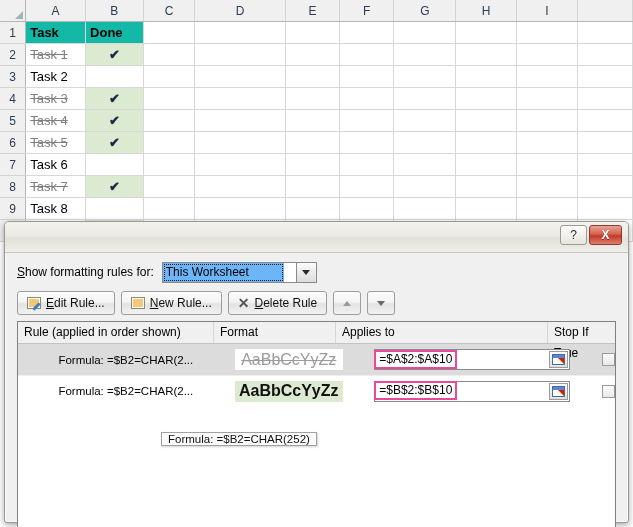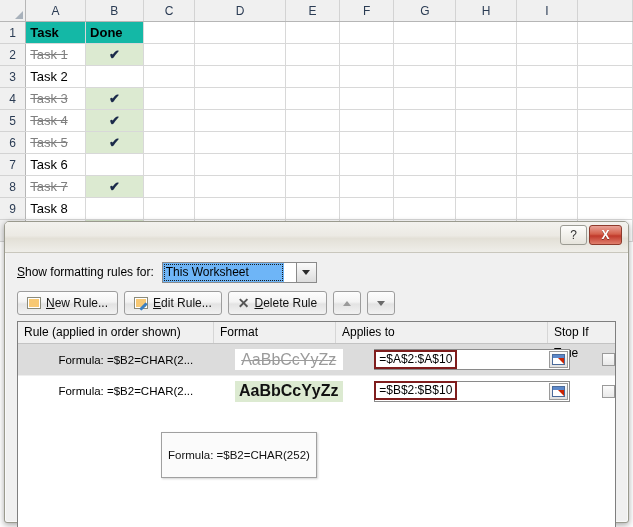--- a/index.html
+++ b/index.html
@@ -139,21 +139,21 @@
     font-size:16px;background:#fff;
   }
   .fmt-prev.s1{color:#9b9b9b;text-decoration:line-through;}
   .fmt-prev.s2{color:#111;background:#dcead1;font-weight:bold;}
   .rc.c3{width:212px;}
   .applies-wrap{
     width:196px;height:21px;border:1px solid #8a8a8a;background:#fff;box-sizing:border-box;
     display:flex;align-items:center;position:relative;
   }
   .applies-val{
-    border:2px solid #7f1d1d;height:19px;line-height:15px;font-size:12px;padding:0 3px;
+    border:2px solid #ec4899;height:19px;line-height:15px;font-size:12px;padding:0 3px;
     box-sizing:border-box;color:#000;background:#fff;margin:-1px 0 0 -1px;white-space:nowrap;
   }
   .picker{
     position:absolute;right:1px;top:1px;width:19px;height:17px;
     border:1px solid #9a9a9a;background:linear-gradient(to bottom,#fcfcfc,#e0e0e0);
     box-sizing:border-box;display:flex;align-items:center;justify-content:center;
   }
   .picker-inner{
     width:13px;height:11px;background:#fff;border:1px solid #4a6a9a;position:relative;box-sizing:border-box;
   }
@@ -165,21 +165,21 @@
     border-left:6px solid transparent;border-top:6px solid #cc2200;
   }
   .rc.c4{flex:1;justify-content:center;}
   .chk{
     width:13px;height:13px;border:1px solid #9a9a9a;background:linear-gradient(to bottom,#fbfbfb,#e9e9e9);
     box-sizing:border-box;
   }
   .tooltip{
     position:absolute;left:156px;top:175px;
     background:#fbfbfb;border:1px solid #a0a0a0;
-    font-size:11.5px;color:#111;padding:16px 6px;white-space:nowrap;
+    font-size:11.5px;color:#111;padding:0 6px;white-space:nowrap;
     box-shadow:1px 1px 2px rgba(0,0,0,.18);
   }
   .footer{display:flex;justify-content:flex-end;gap:8px;margin-top:9px;}
   .fbtn{
     width:78px;height:24px;border:1px solid #9d9d9d;border-radius:3px;
     display:flex;align-items:center;justify-content:center;font-size:12px;color:#111;
     background:linear-gradient(to bottom,#fdfdfd 0%,#f3f3f3 45%,#e3e3e3 55%,#f2f2f2 100%);
   }
   .fbtn.primary{
     border:1px solid #4a8fd0;
@@ -357,28 +357,28 @@
       <div class="combo">
         <div class="combo-val">This Worksheet</div>
         <div class="combo-arrow">
             <span class="tri-down"></span>
           </div>
       </div>
     </div>
 
     <div class="toolbar">
       <div class="btn">
-        <span class="mini-grid"></span>
-        <span><span class="underline">N</span><span>ew Rule...</span></span>
-      </div>
-      <div class="btn">
         <span class="mini-grid" style="position:relative;overflow:visible;">
             <span class="pencil"></span>
           </span>
         <span><span class="underline">E</span><span>dit Rule...</span></span>
+      </div>
+      <div class="btn">
+        <span class="mini-grid"></span>
+        <span><span class="underline">N</span><span>ew Rule...</span></span>
       </div>
       <div class="btn">
         <span class="x-icon">✕</span>
         <span><span class="underline">D</span><span>elete Rule</span></span>
       </div>
       <div class="btn sq">
           <span class="tri-up"></span>
         </div>
       <div class="btn sq">
           <span class="tri-down-dim"></span>

